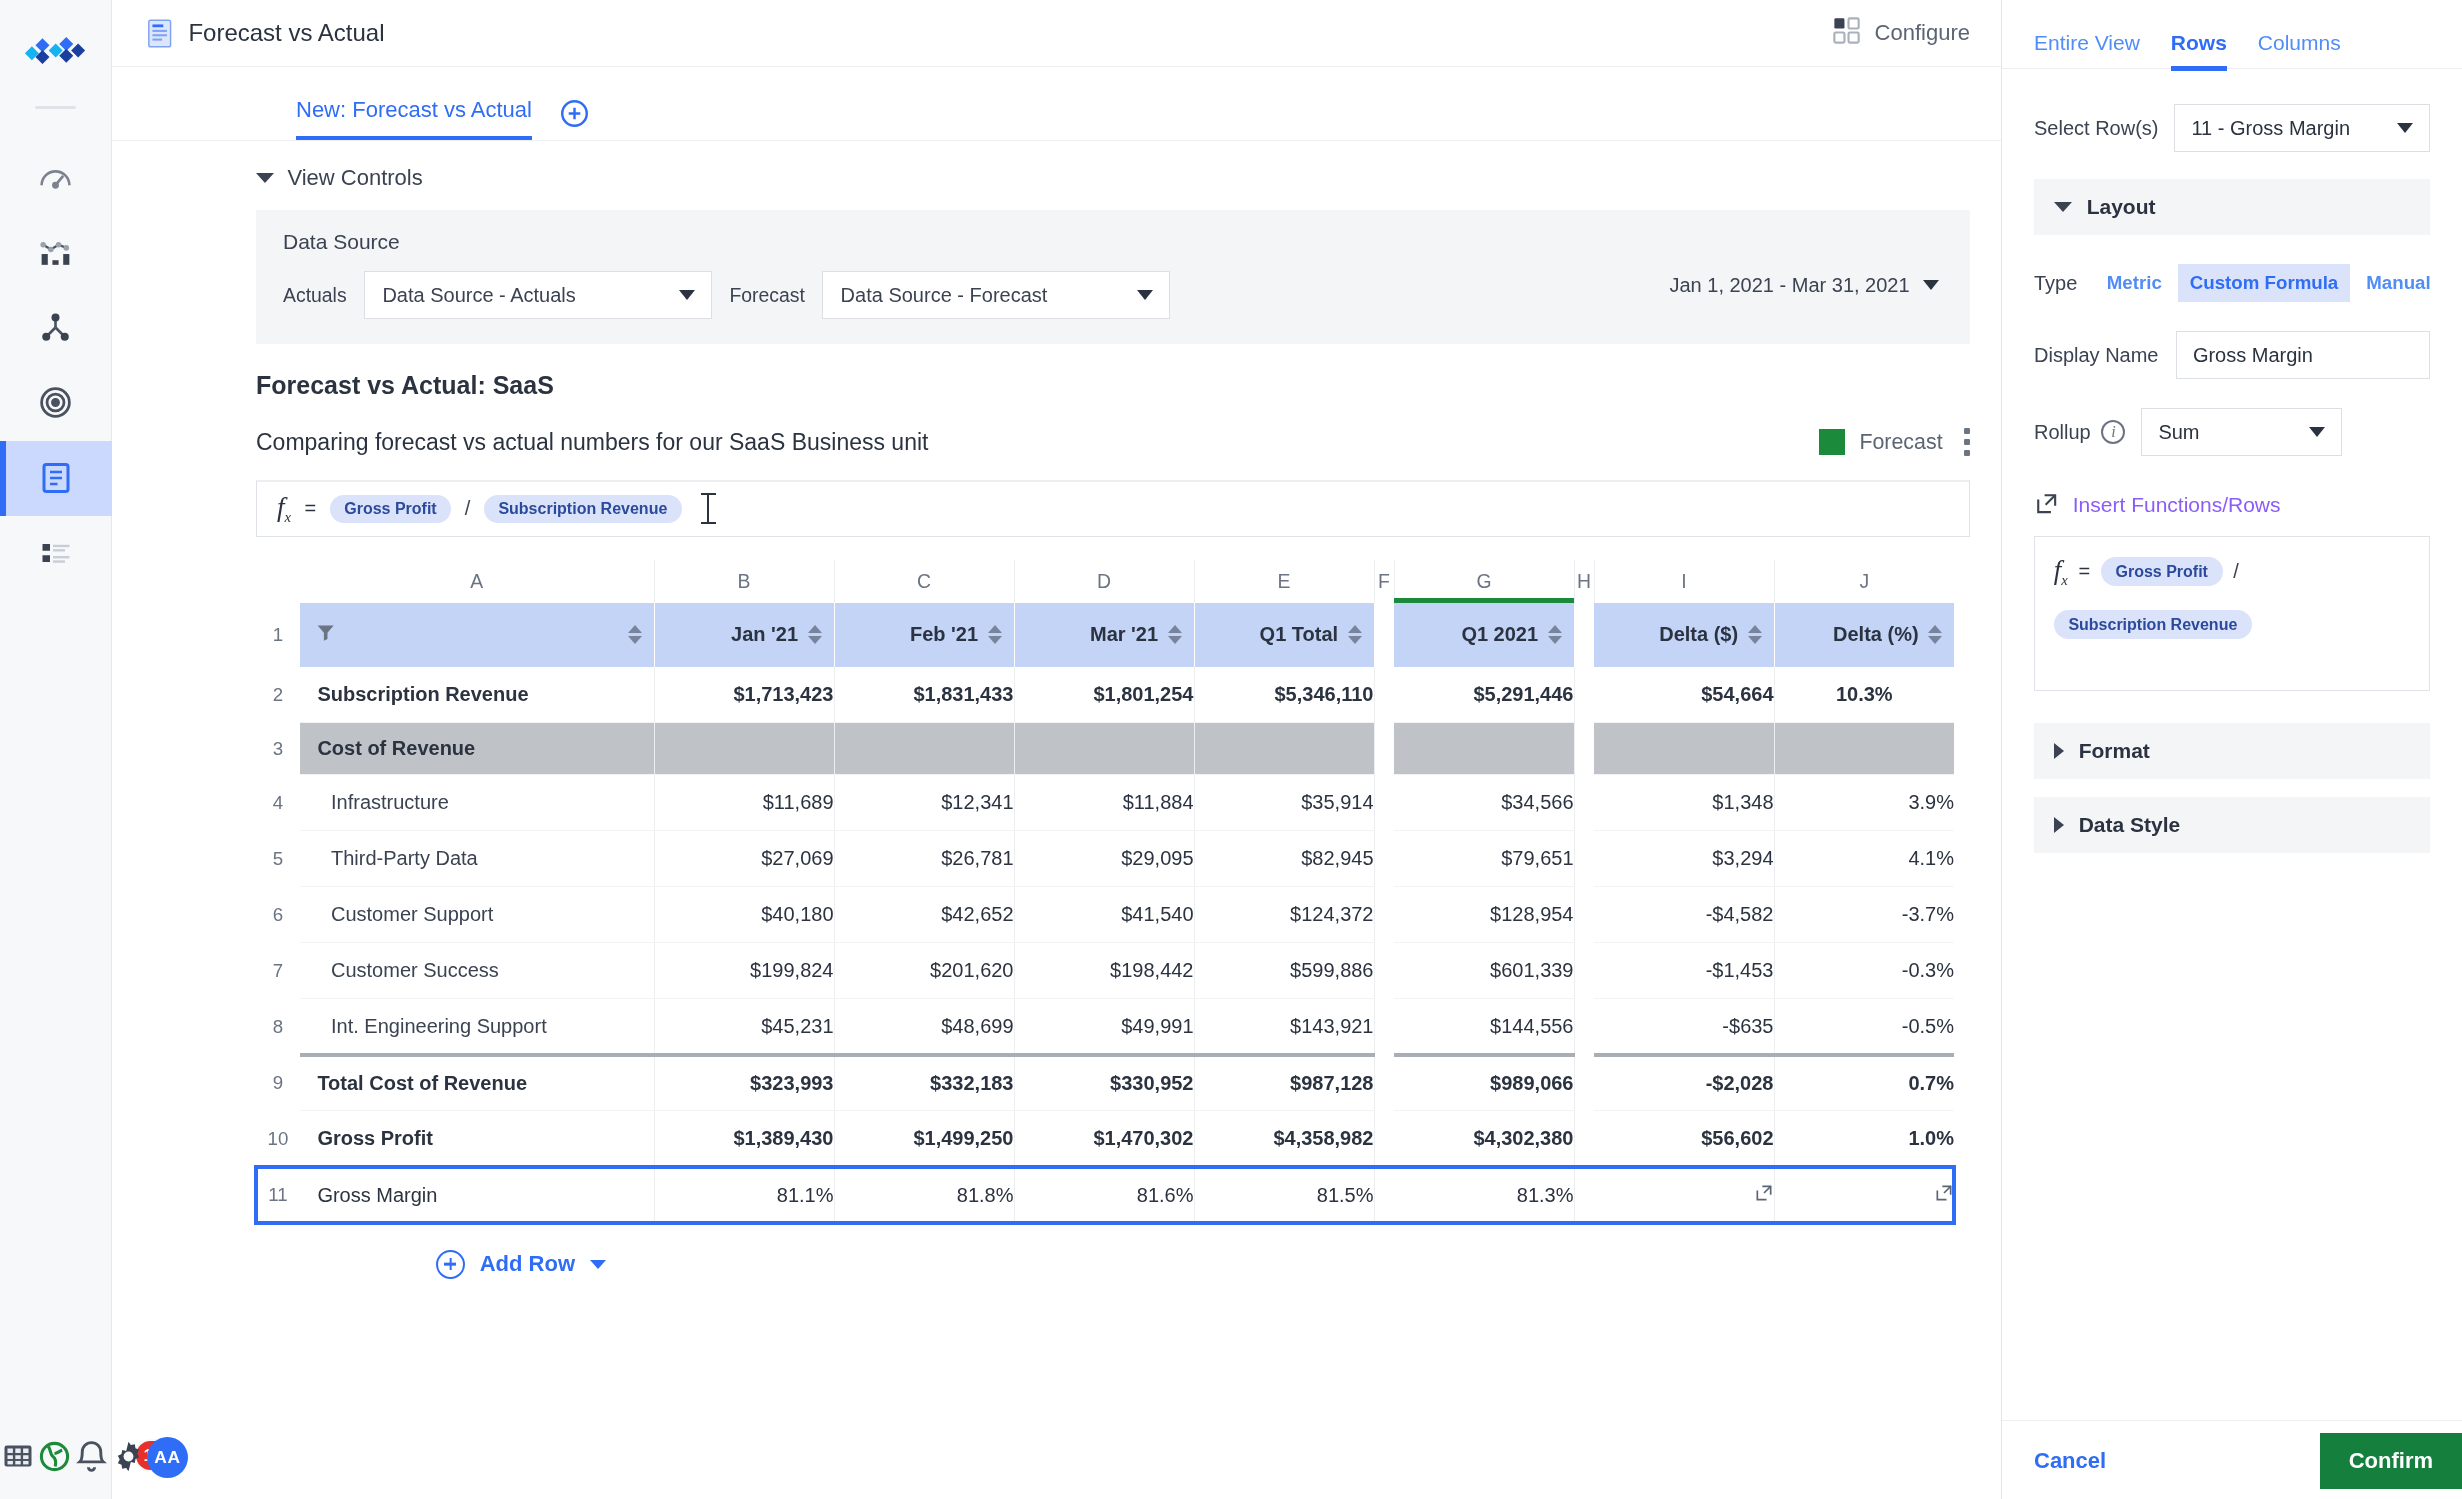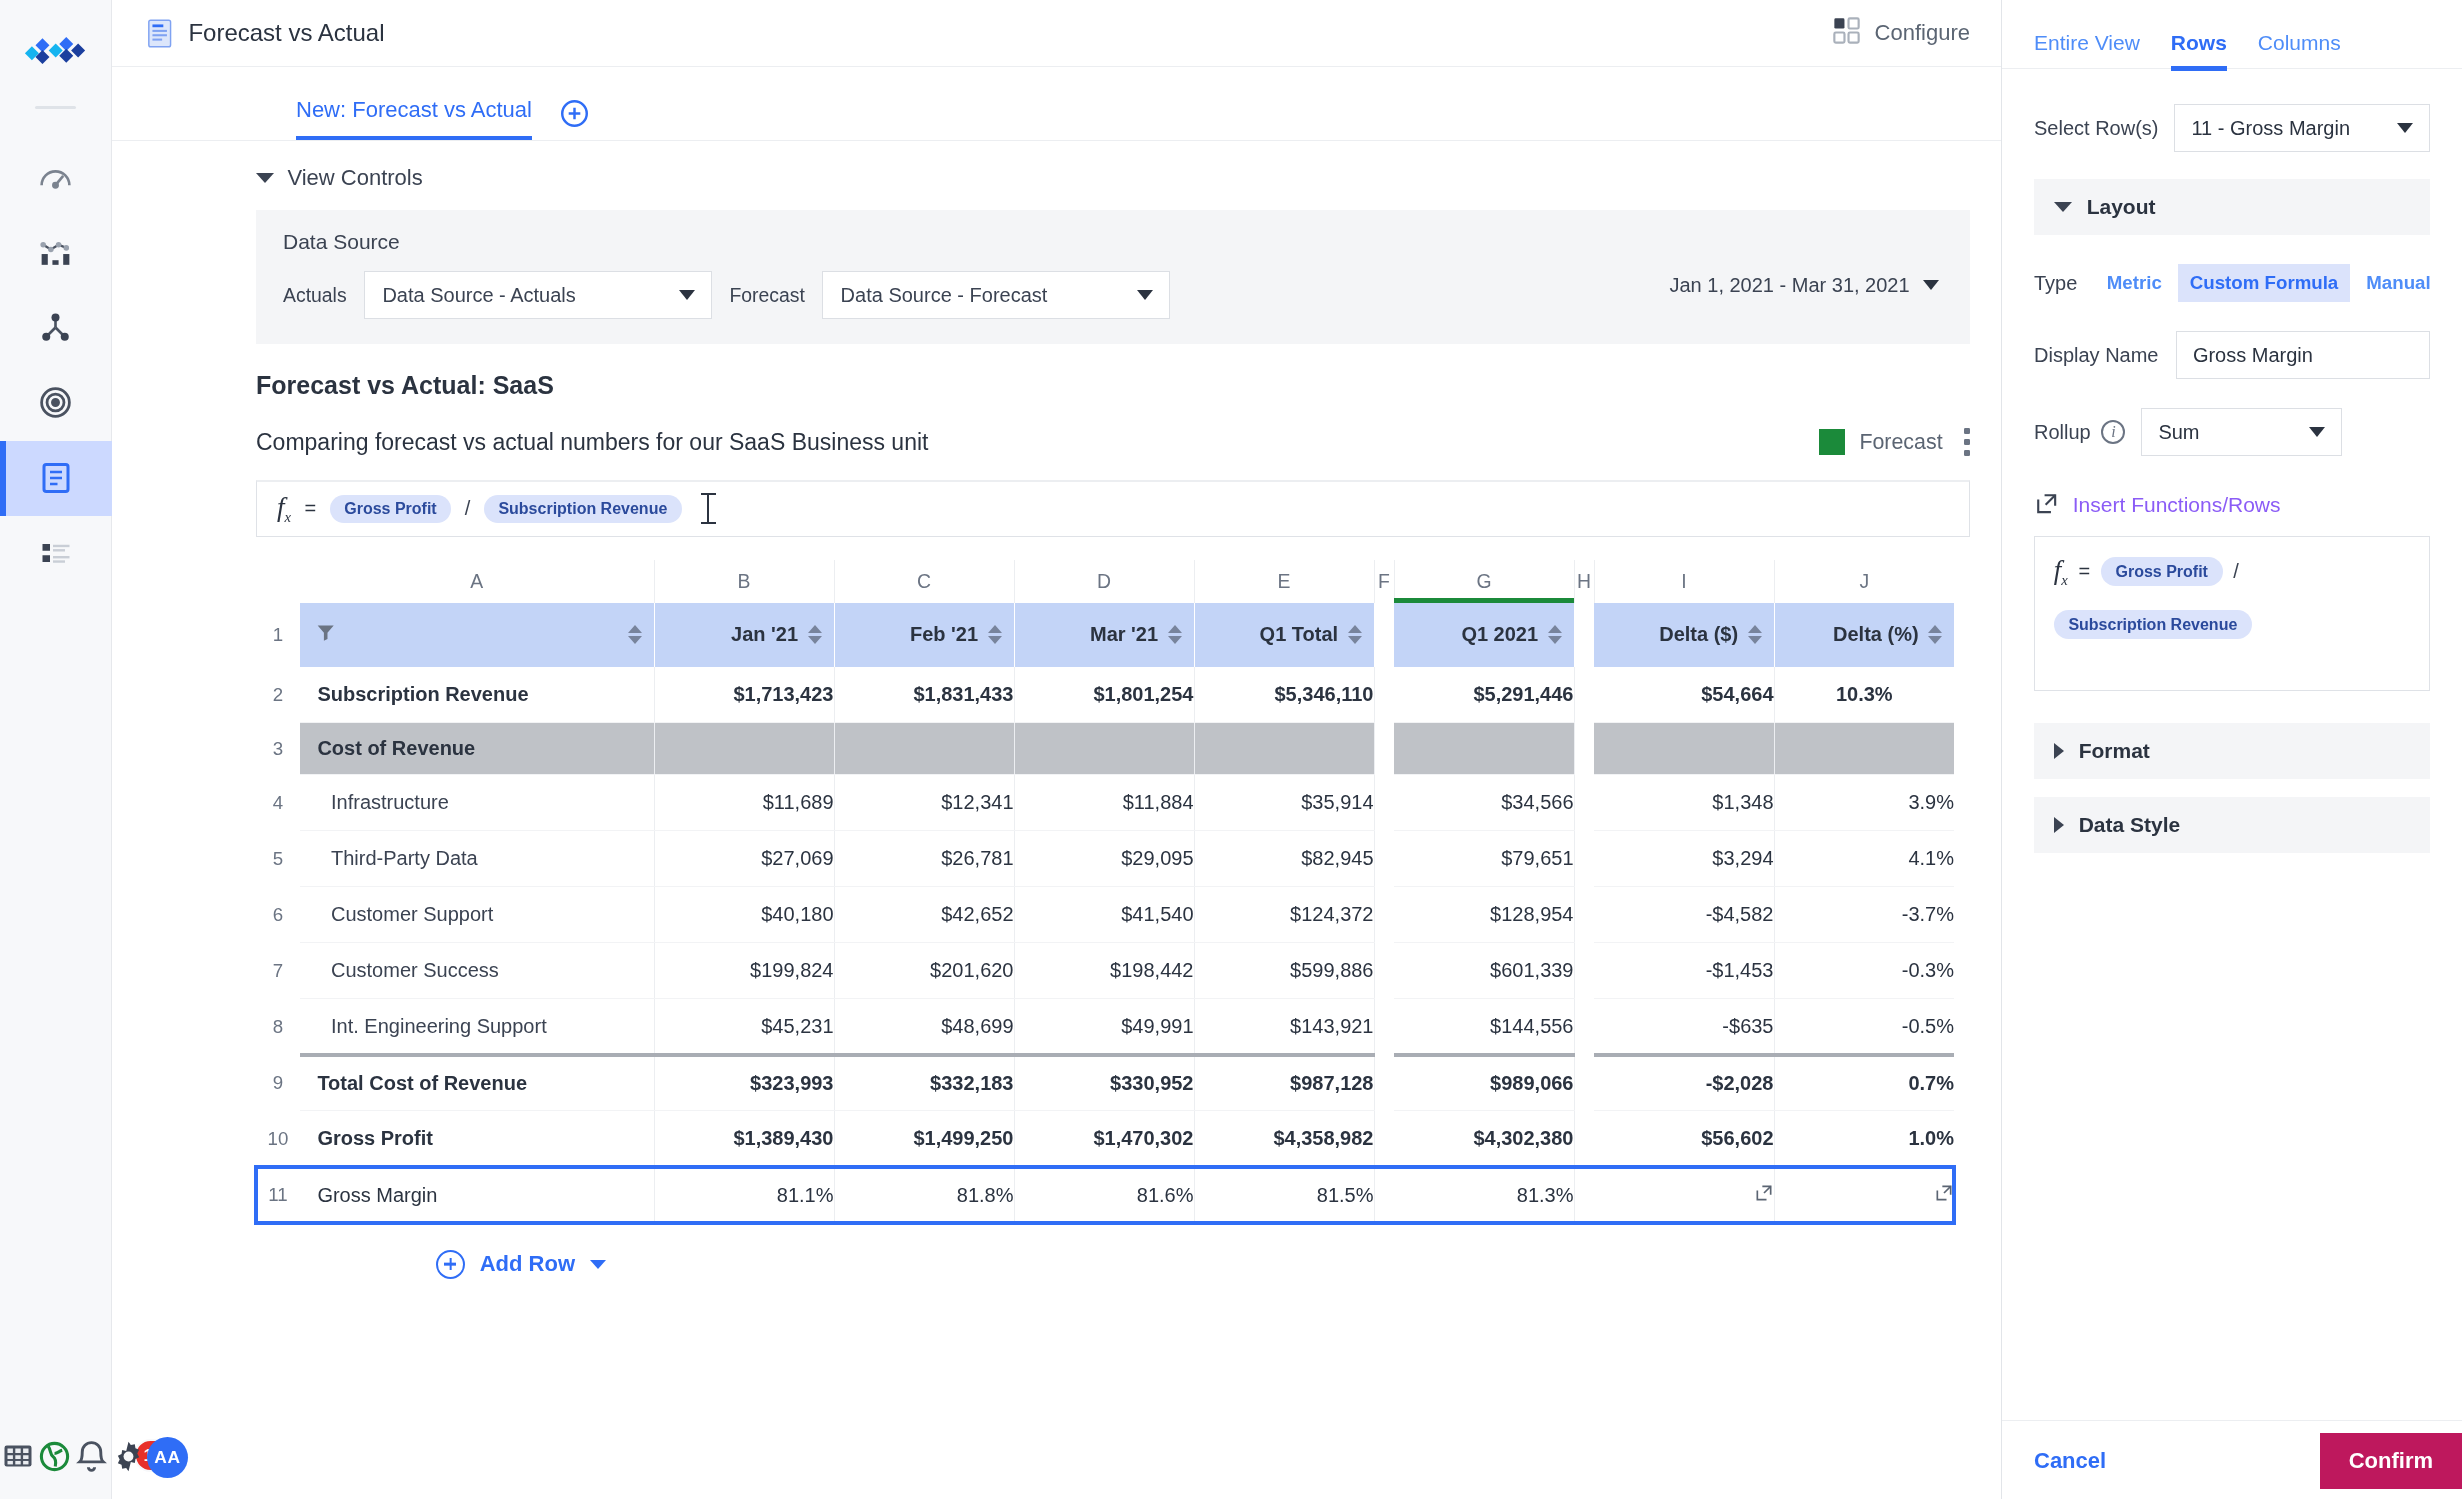--- a/index.html
+++ b/index.html
@@ -225,21 +225,21 @@
     margin: 17.4px 32px 0 32px; border:1.3px solid #dfe2e7; background:#fff;
     min-height: 155px; padding: 17.4px 18.7px; display:flex; flex-wrap:wrap; align-content:flex-start;
     align-items:center; gap:10.7px;
   }
   .panel-foot {
     position:absolute; bottom:0; left:0; right:0; height:80px;
     border-top:1.3px solid #eceef1; display:flex; align-items:center; padding: 0 0 0 32px; background:#fff;
   }
   .cancel { font-size:22px; color:#2f6df6; font-weight:700; cursor:pointer; }
   .confirm {
-    margin-left:auto; background:#be185d; color:#fff; font-size:22px; font-weight:700;
+    margin-left:auto; background:#15803d; color:#fff; font-size:22px; font-weight:700;
     padding: 15px 29px; cursor:pointer; border:0; font-family:"Liberation Sans", sans-serif;
   }
 </style>
 </head>
 <body>
 
 <div class="app">
 
   <div class="rail">
     <div class="rail-logo">

